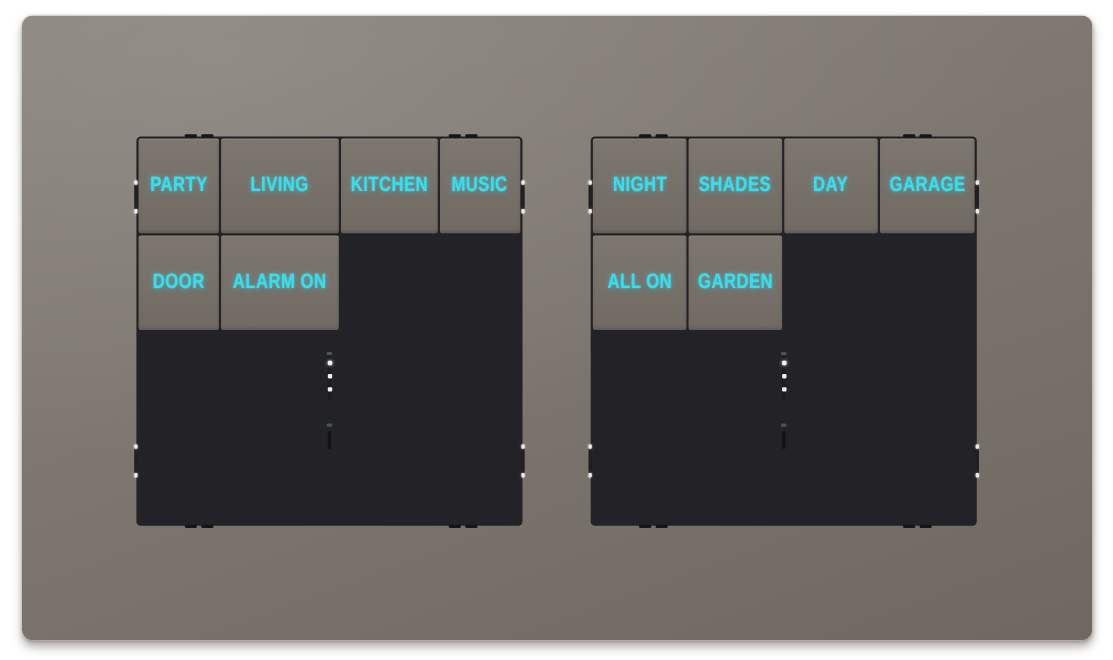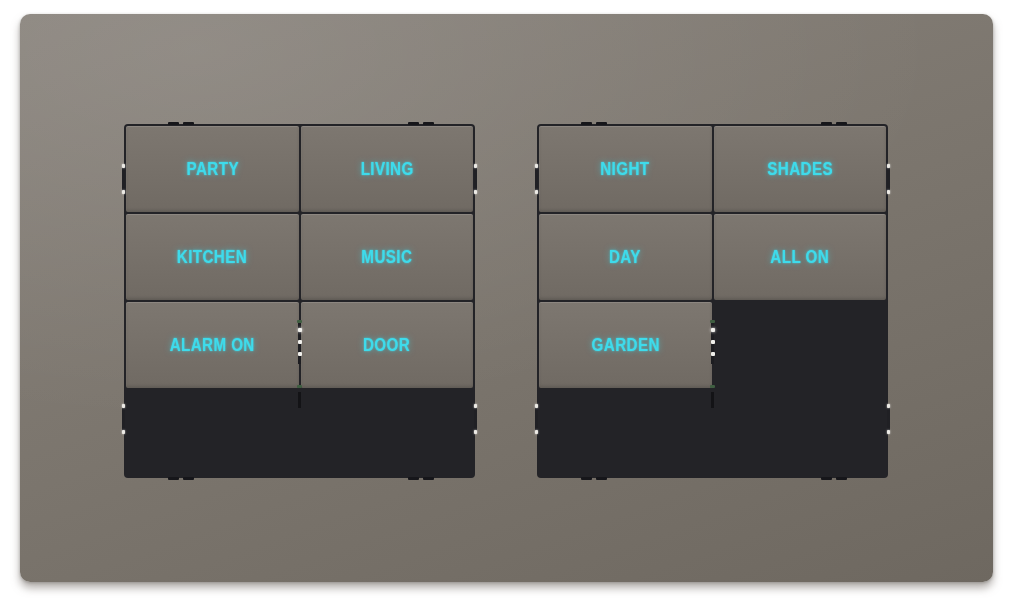--- a/index.html
+++ b/index.html
@@ -36,21 +36,21 @@
   .keypad {
     position: absolute;
     top: 110px;
     width: 351px;
     height: 354px;
     background: #232327;
     border-radius: 4px;
     padding: 2px;
     box-sizing: border-box;
     display: grid;
-    grid-template-columns: repeat(2, 1fr);
+    grid-template-columns: repeat(4, 1fr);
     grid-template-rows: repeat(4, 1fr);
     gap: 2px;
   }
   .keypad.left  { left: 104px; }
   .keypad.right { left: 517px; }
   
   .kbtn {
     position: relative;
     border-radius: 2px;
     background: linear-gradient(180deg, #7d7770 0%, #767069 55%, #706a63 100%);
@@ -172,24 +172,24 @@
       <button class="kbtn">
         <span class="lbl">LIVING</span>
       </button>
       <button class="kbtn">
         <span class="lbl">KITCHEN</span>
       </button>
       <button class="kbtn">
         <span class="lbl">MUSIC</span>
       </button>
       <button class="kbtn">
+        <span class="lbl">DOOR</span>
+      </button>
+      <button class="kbtn">
         <span class="lbl">ALARM ON</span>
-      </button>
-      <button class="kbtn">
-        <span class="lbl">DOOR</span>
       </button>
 
       <div class="notch t n1"></div>
       <div class="notch t n2"></div>
       <div class="notch t n3"></div>
       <div class="notch t n4"></div>
       <div class="notch b n1"></div>
       <div class="notch b n2"></div>
       <div class="notch b n3"></div>
       <div class="notch b n4"></div>
@@ -208,20 +208,23 @@
       <button class="kbtn">
         <span class="lbl">NIGHT</span>
       </button>
       <button class="kbtn">
         <span class="lbl">SHADES</span>
       </button>
       <button class="kbtn">
         <span class="lbl">DAY</span>
       </button>
       <button class="kbtn">
+        <span class="lbl">GARAGE</span>
+      </button>
+      <button class="kbtn">
         <span class="lbl">ALL ON</span>
       </button>
       <button class="kbtn">
         <span class="lbl">GARDEN</span>
       </button>
 
       <div class="notch t n1"></div>
       <div class="notch t n2"></div>
       <div class="notch t n3"></div>
       <div class="notch t n4"></div>

